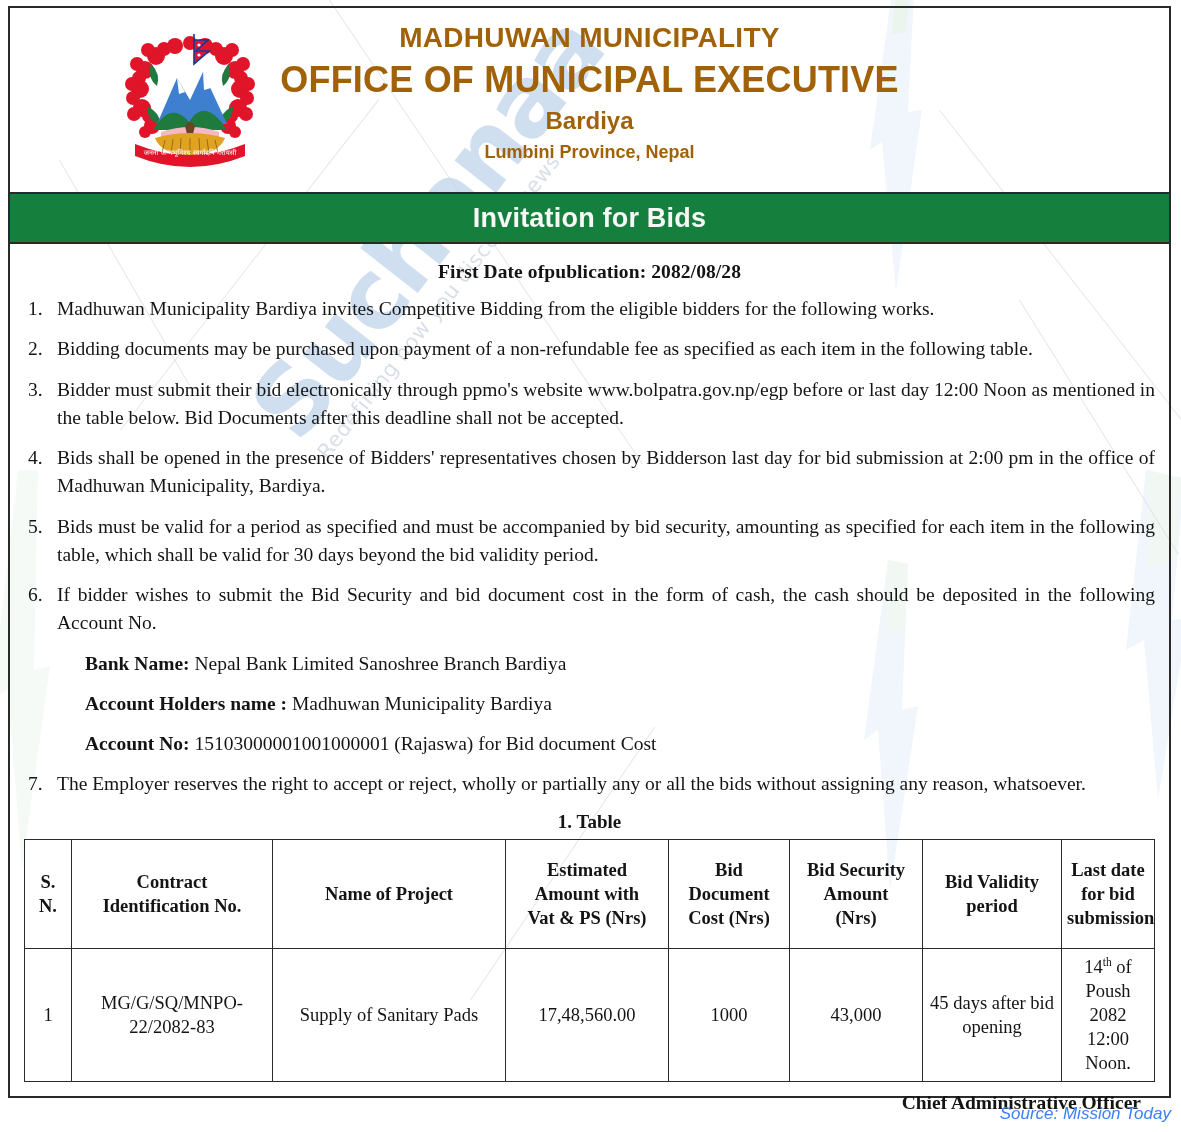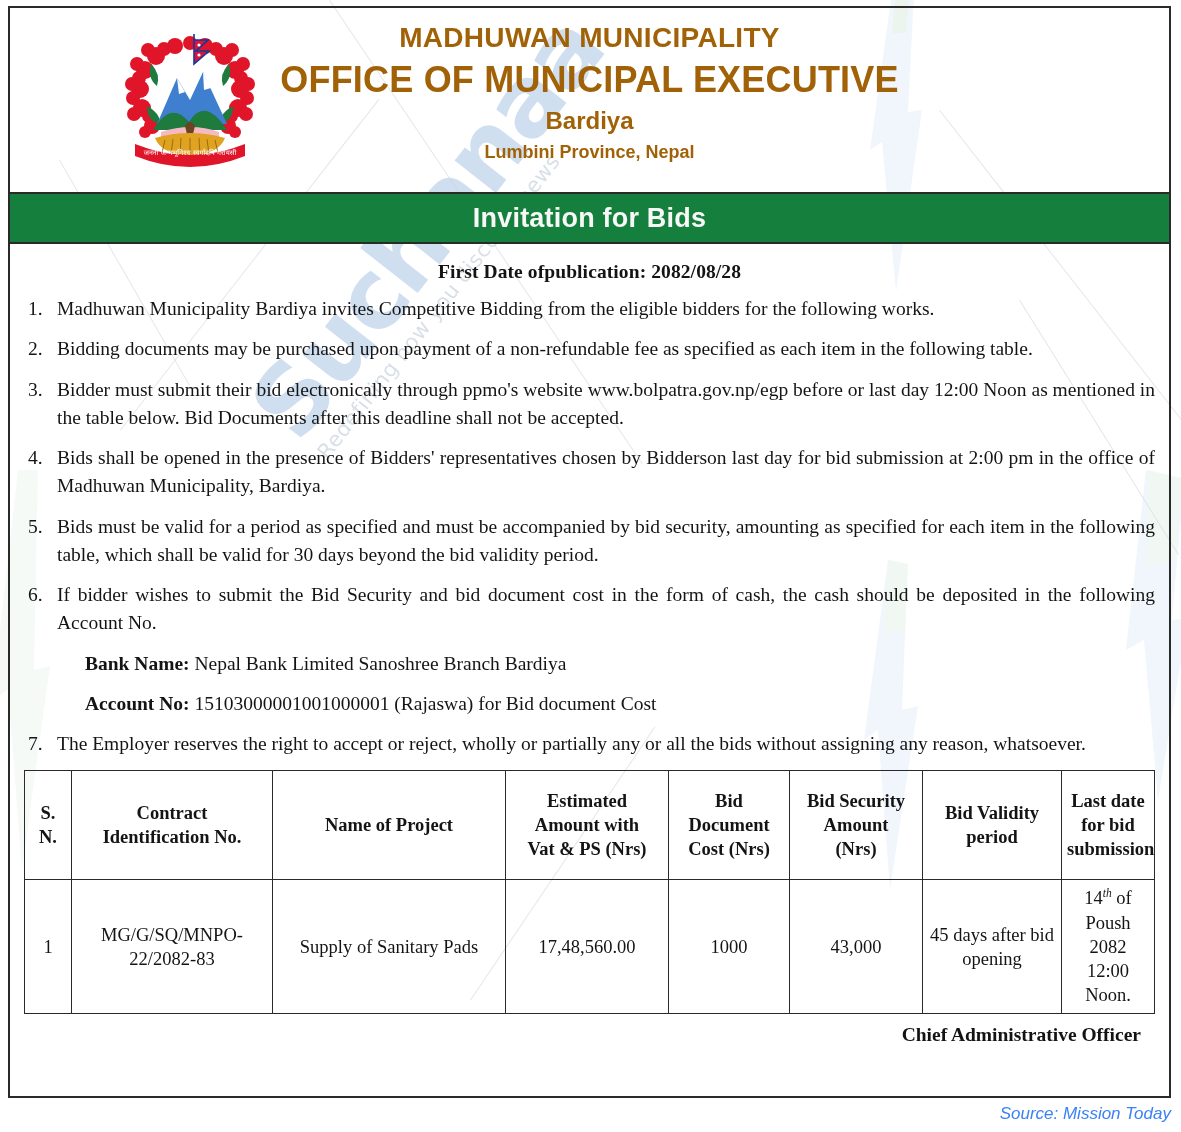--- a/index.html
+++ b/index.html
@@ -178,21 +178,21 @@
   
   .source{
     position:absolute;
     right:10px;top:1104px;
     font-family:"Liberation Sans", sans-serif;
     font-style:italic;
     font-size:17px;
     color:#3b82f6;
     z-index:4;
   }
-  sup{font-size:.62em;vertical-align:super;font-style:italic;}
+  sup{font-size:.62em;vertical-align:super;}
 </style>
 </head>
 <body>
 
 <div class="bg-layer">
 
   <div class="hairline" style="left:330px;top:0px;width:560px;transform:rotate(56deg);"></div>
   <div class="hairline" style="left:940px;top:110px;width:420px;transform:rotate(52deg);"></div>
   <div class="hairline" style="left:120px;top:430px;width:420px;transform:rotate(-52deg);"></div>
   <div class="hairline" style="left:1020px;top:300px;width:300px;transform:rotate(58deg);"></div>
@@ -345,32 +345,37 @@
         <span>If bidder wishes to submit the Bid Security and bid document cost in the form of cash, the cash should be deposited in the following Account No.</span>
       </li>
     </ol>
 
     <div class="bankinfo">
       <div class="bankrow">
         <b>Bank Name:</b>
         <span>Nepal Bank Limited Sanoshree Branch Bardiya</span>
       </div>
       <div class="bankrow">
+        <b>Account Holders name :</b>
+        <span>Madhuwan Municipality Bardiya</span>
+      </div>
+      <div class="bankrow">
         <b>Account No:</b>
         <span>15103000001001000001 (Rajaswa) for Bid document Cost</span>
       </div>
     </div>
 
     <ol class="clauses">
       <li class="nojustify">
         <span class="num">7.</span>
         <span>The Employer reserves the right to accept or reject, wholly or partially any or all the bids without assigning any reason, whatsoever.</span>
       </li>
     </ol>
 
+    <div class="table-caption">1. Table</div>
 
     <table class="bids">
       <thead>
         <tr>
           <th class="col-sn">
             <span>S.</span><br>
             <span>N.</span>
           </th>
           <th class="col-cid">
             <span>Contract</span><br>

